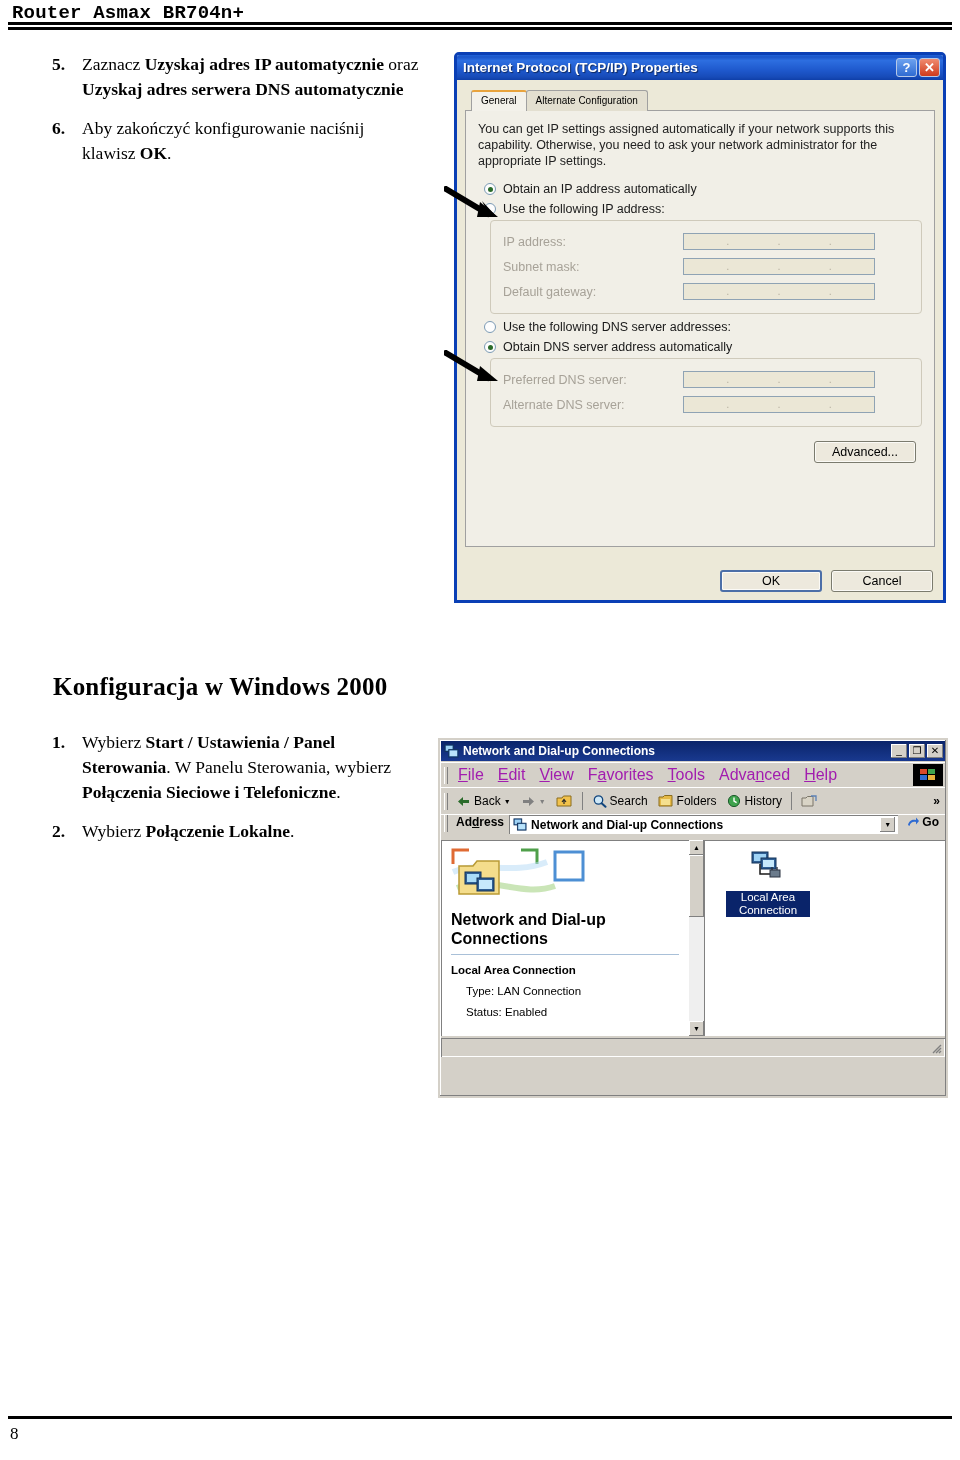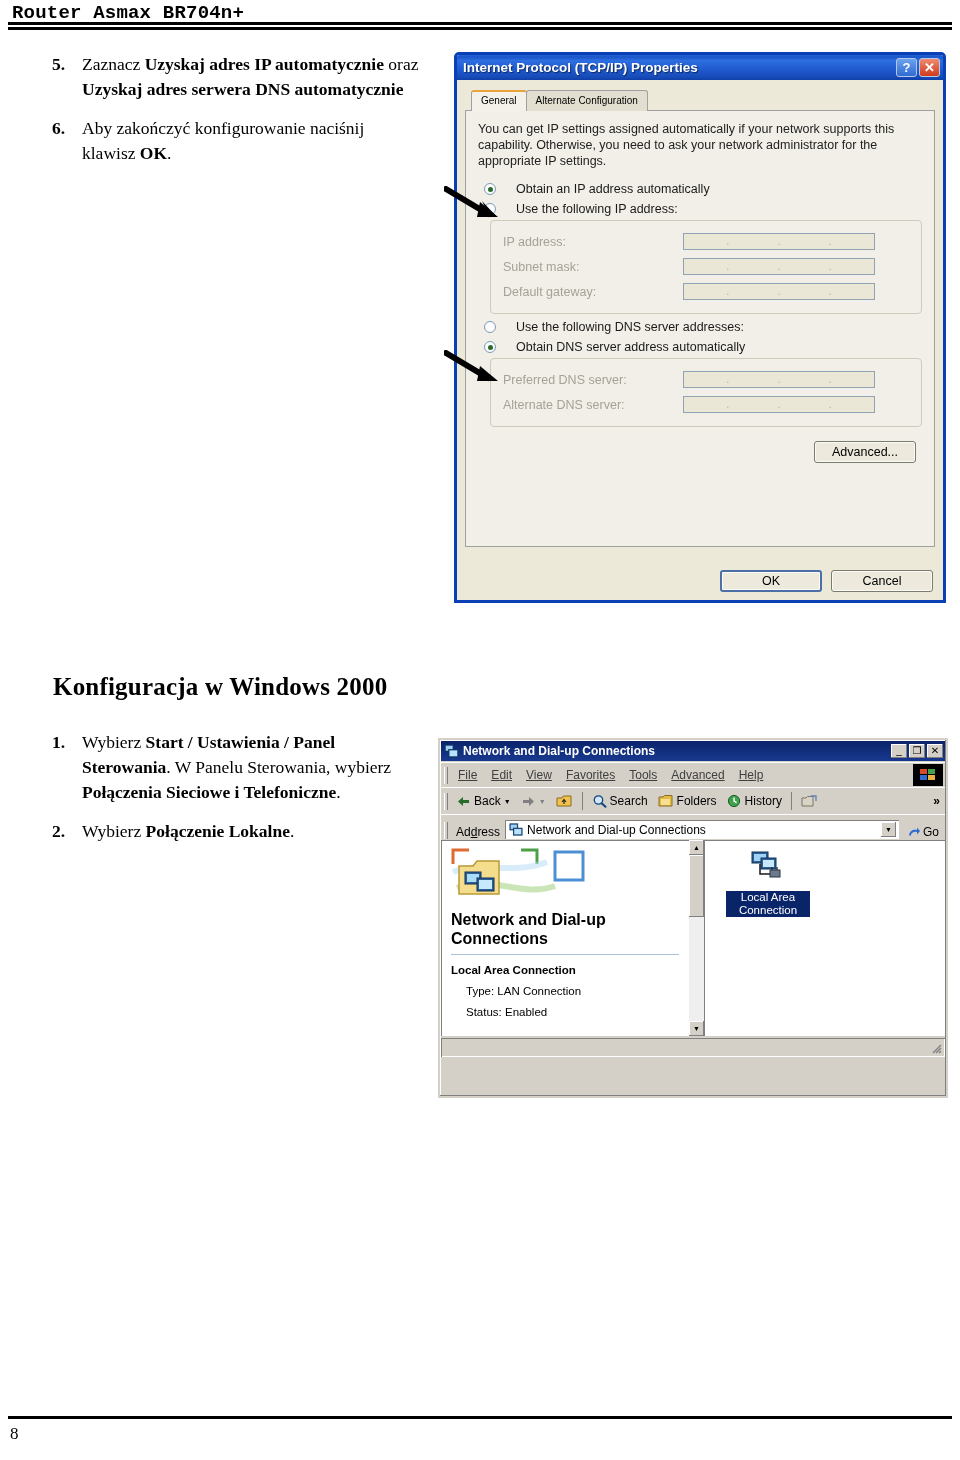--- a/index.html
+++ b/index.html
@@ -61,21 +61,21 @@
     margin-right:-1px;line-height:14px;
   }
   .tab.active{background:#f3f1ea;border-top:2px solid #e8a33d;padding-top:2px;position:relative;z-index:4;}
 
   .tabpanel{
     border:1px solid #a0a0a0;background:#f1efe7;margin-top:-1px;
     height:437px;box-sizing:border-box;padding:10px 12px;position:relative;
   }
   .intro{font-size:12.5px;line-height:16px;color:#222;margin-bottom:13px;}
 
-  .radio-row{display:flex;align-items:flex-start;gap:20px;margin:6px 0 4px 6px;font-size:12.5px;color:#1a1a1a;}
+  .radio-row{display:flex;align-items:flex-start;gap:7px;margin:6px 0 4px 6px;font-size:12.5px;color:#1a1a1a;}
   .radio{
     width:12px;height:12px;border-radius:50%;border:1px solid #7c9bb5;background:#fdfdfd;
     flex:0 0 12px;margin-top:1px;display:flex;align-items:center;justify-content:center;box-sizing:border-box;
   }
   .radio.on::after{content:"";width:5px;height:5px;border-radius:50%;background:#2a6b2a;}
 
   .groupbox{
     border:1px solid #cfcabb;border-radius:4px;margin:2px 0 6px 12px;padding:8px 12px 9px 12px;
   }
   .field-row{display:flex;align-items:center;height:25px;}
@@ -117,36 +117,36 @@
     width:16px;height:14px;background:#d4d0c8;margin-left:2px;
     box-shadow:inset -1px -1px 0 #808080, inset 1px 1px 0 #ffffff;
     display:flex;align-items:center;justify-content:center;font-size:10px;color:#000;line-height:1;
     font-family:"Liberation Sans",sans-serif;box-sizing:border-box;
   }
   .w2k-bar{
     display:flex;align-items:center;height:24px;margin:1px 1px 0 1px;background:#d4d0c8;
     border-top:1px solid #fff;position:relative;
   }
   .gripper{width:4px;height:17px;margin:0 3px;box-shadow:inset 1px 0 0 #fff, inset -1px 0 0 #808080;}
-  .menu-item{font-size:12px;padding:2px 7px;color:#404040;white-space:nowrap;text-decoration:underline;}
+  .menu-item{font-size:16px;padding:2px 7px;color:#a21caf;white-space:nowrap;}
   .menu-item u{text-decoration:underline;}
   .flag{
     width:30px;height:22px;margin-left:auto;margin-right:2px;
     background:#000;display:flex;align-items:center;justify-content:center;
   }
   .tbar{
     display:flex;align-items:center;height:26px;margin:0 1px;background:#d4d0c8;
     border-top:1px solid #fff;font-size:12px;
   }
   .tbtn2{display:flex;align-items:center;gap:3px;padding:2px 5px;white-space:nowrap;color:#000;}
   .tsep{width:1px;height:18px;margin:0 4px;box-shadow:inset 1px 0 0 #808080,inset -1px 0 0 #fff;}
   .chev{margin-left:auto;font-weight:bold;font-size:12px;padding-right:5px;}
   .addr-bar{
-    display:flex;align-items:flex-end;height:24px;margin:0 1px;background:#d4d0c8;
-    border-top:1px solid #fff;font-size:12px;
+    display:flex;align-items:flex-start;height:24px;margin:0 1px;background:#d4d0c8;
+    border-top:1px solid #fff;font-size:12px;font-weight:bold;
   }
   .addr-label{padding:0 5px;white-space:nowrap;}
   .addr-box{
     flex:1;height:19px;background:#fff;display:flex;align-items:center;
     box-shadow:inset 1px 1px 0 #808080, inset -1px -1px 0 #fff;margin-right:2px;
   }
   .addr-box .ic{width:14px;height:13px;margin:0 4px;}
   .addr-box .val{font-size:12px;flex:1;white-space:nowrap;}
   .addr-drop{
     width:15px;height:15px;margin-right:3px;background:#d4d0c8;

